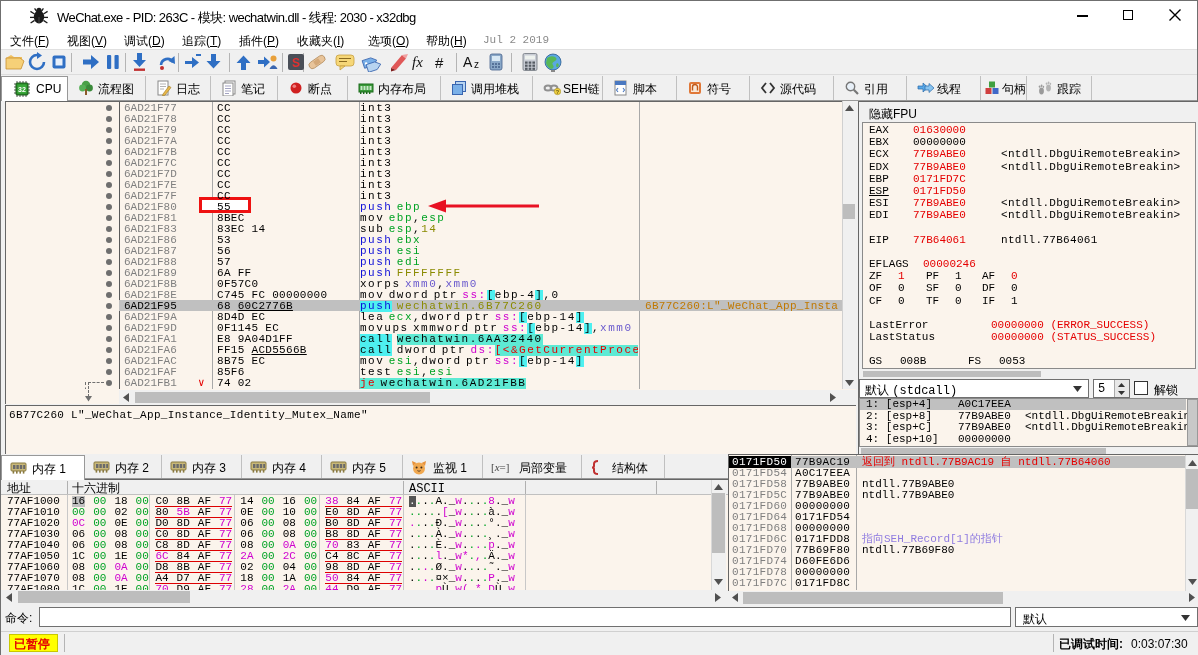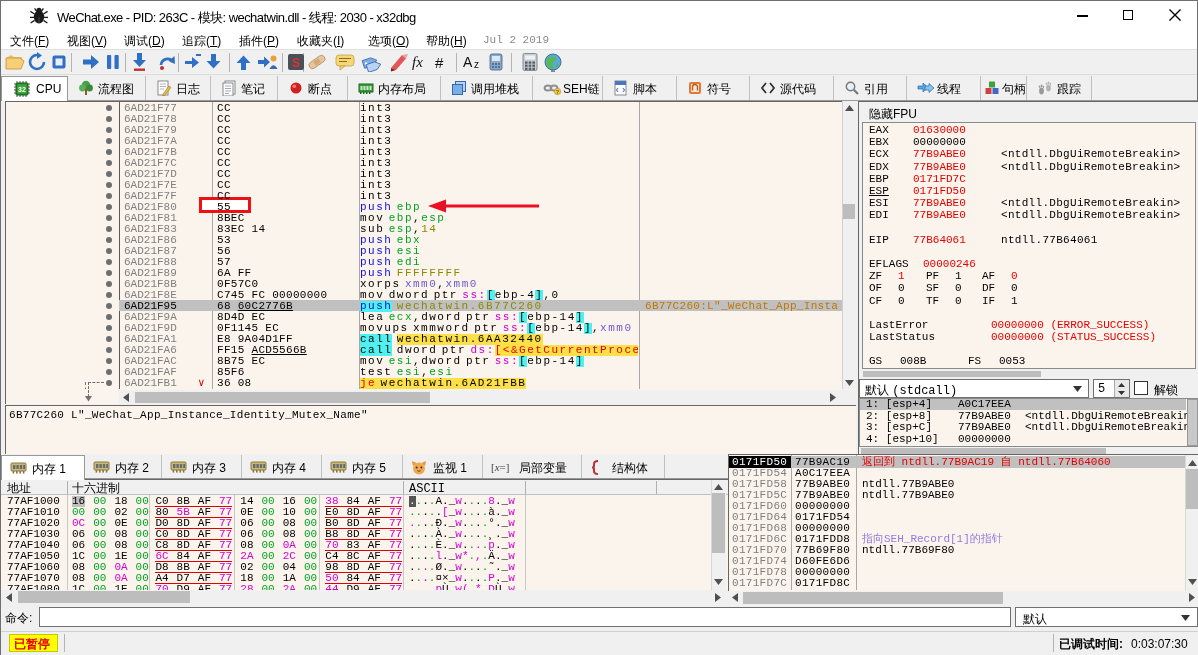--- a/index.html
+++ b/index.html
@@ -3,21 +3,21 @@
 <style>
 *{margin:0;padding:0;box-sizing:border-box}
 html,body{width:1198px;height:655px;overflow:hidden;background:#f0f0f0;
  font-family:"Liberation Sans",sans-serif;}
 .abs{position:absolute}
 .mono{font-family:"Liberation Mono",monospace;font-size:11px;line-height:11px;white-space:pre}
 .m12{font-family:"Liberation Mono",monospace;font-size:12px;line-height:12px;white-space:pre}
 .gy{color:#7f7f7f}.rd{color:#e50000}.gn{color:#00a324}.bl{color:#0d0dd8}
 .mg{color:#cf00cf}.ol{color:#8a8a00}.pu{color:#6a5acd}.orn{color:#c07800}
 .cy{background:#4ef0f0}
-.yb{background:#fde047}
+.yb{background:#5eead4}
 .ul{text-decoration:underline}
 .ins{letter-spacing:1.5px}
 .ins v{letter-spacing:-2.2px}
 .ls3{letter-spacing:.3px}
 .sep{position:absolute;width:1px;background:#b4b4b4}
 .icon{position:absolute;top:51px;width:22px;height:22px}
 svg{display:block}
 .tab{position:absolute;top:75px;height:24px;background:#f0f0f0;border-right:1px solid #c0c0c0;
  font-size:12px;color:#000;}
 .tabsel{background:#fff;border:1px solid #989898;border-bottom:none;height:25px;z-index:3}
@@ -506,21 +506,21 @@
 <div class="abs mono" style="left:118px;top:254px;color:#7f7f7f">6AD21FAC</div>
 <div class="abs mono ls3" style="left:211px;top:254px">8B75 EC</div>
 <div class="abs mono ins" style="left:354px;top:254px;width:278px;overflow:hidden">mov<v> </v><span class="gn">esi</span>,dword<v> </v>ptr<v> </v><span class="mg">ss:</span><span class="cy">[</span>ebp-14<span class="cy">]</span></div>
 <div class="abs" style="left:100px;top:256px;width:6px;height:6px;border-radius:3px;background:#6e6e6e"></div>
 <div class="abs mono" style="left:118px;top:265px;color:#7f7f7f">6AD21FAF</div>
 <div class="abs mono ls3" style="left:211px;top:265px">85F6</div>
 <div class="abs mono ins" style="left:354px;top:265px;width:278px;overflow:hidden">test<v> </v><span class="gn">esi</span>,<span class="gn">esi</span></div>
 <div class="abs" style="left:100px;top:267px;width:6px;height:6px;border-radius:3px;background:#6e6e6e"></div>
 <div class="abs mono" style="left:118px;top:276px;color:#7f7f7f">6AD21FB1</div>
 <div class="abs mono rd" style="left:192px;top:276px">∨</div>
-<div class="abs mono ls3" style="left:211px;top:276px">36 08</div>
+<div class="abs mono ls3" style="left:211px;top:276px">74 02</div>
 <div class="abs mono ins" style="left:354px;top:276px;width:278px;overflow:hidden"><span class="yb"><span class="rd">je</span><v> </v>wechatwin.6AD21FBB</span></div>
 <div class="abs" style="left:100px;top:278px;width:6px;height:6px;border-radius:3px;background:#6e6e6e"></div>
 </div>
 <div class="abs" style="left:87px;top:381px;width:16px;height:1px;border-top:1px dashed #707070"></div>
 <div class="abs" style="left:84px;top:381px;width:1px;height:14px;border-left:1px dashed #707070"></div>
 <div class="abs" style="left:87px;top:381px;width:1px;height:15px;border-left:1px dashed #707070;z-index:4"></div>
 <svg class="abs" style="left:84px;top:395px;z-index:4" width="8" height="6">
       <path d="M0 0 L7 0 L3.5 5.5 Z" fill="#707070"></path>
     </svg>
 <svg class="abs" style="left:425px;top:197px" width="115" height="16">

